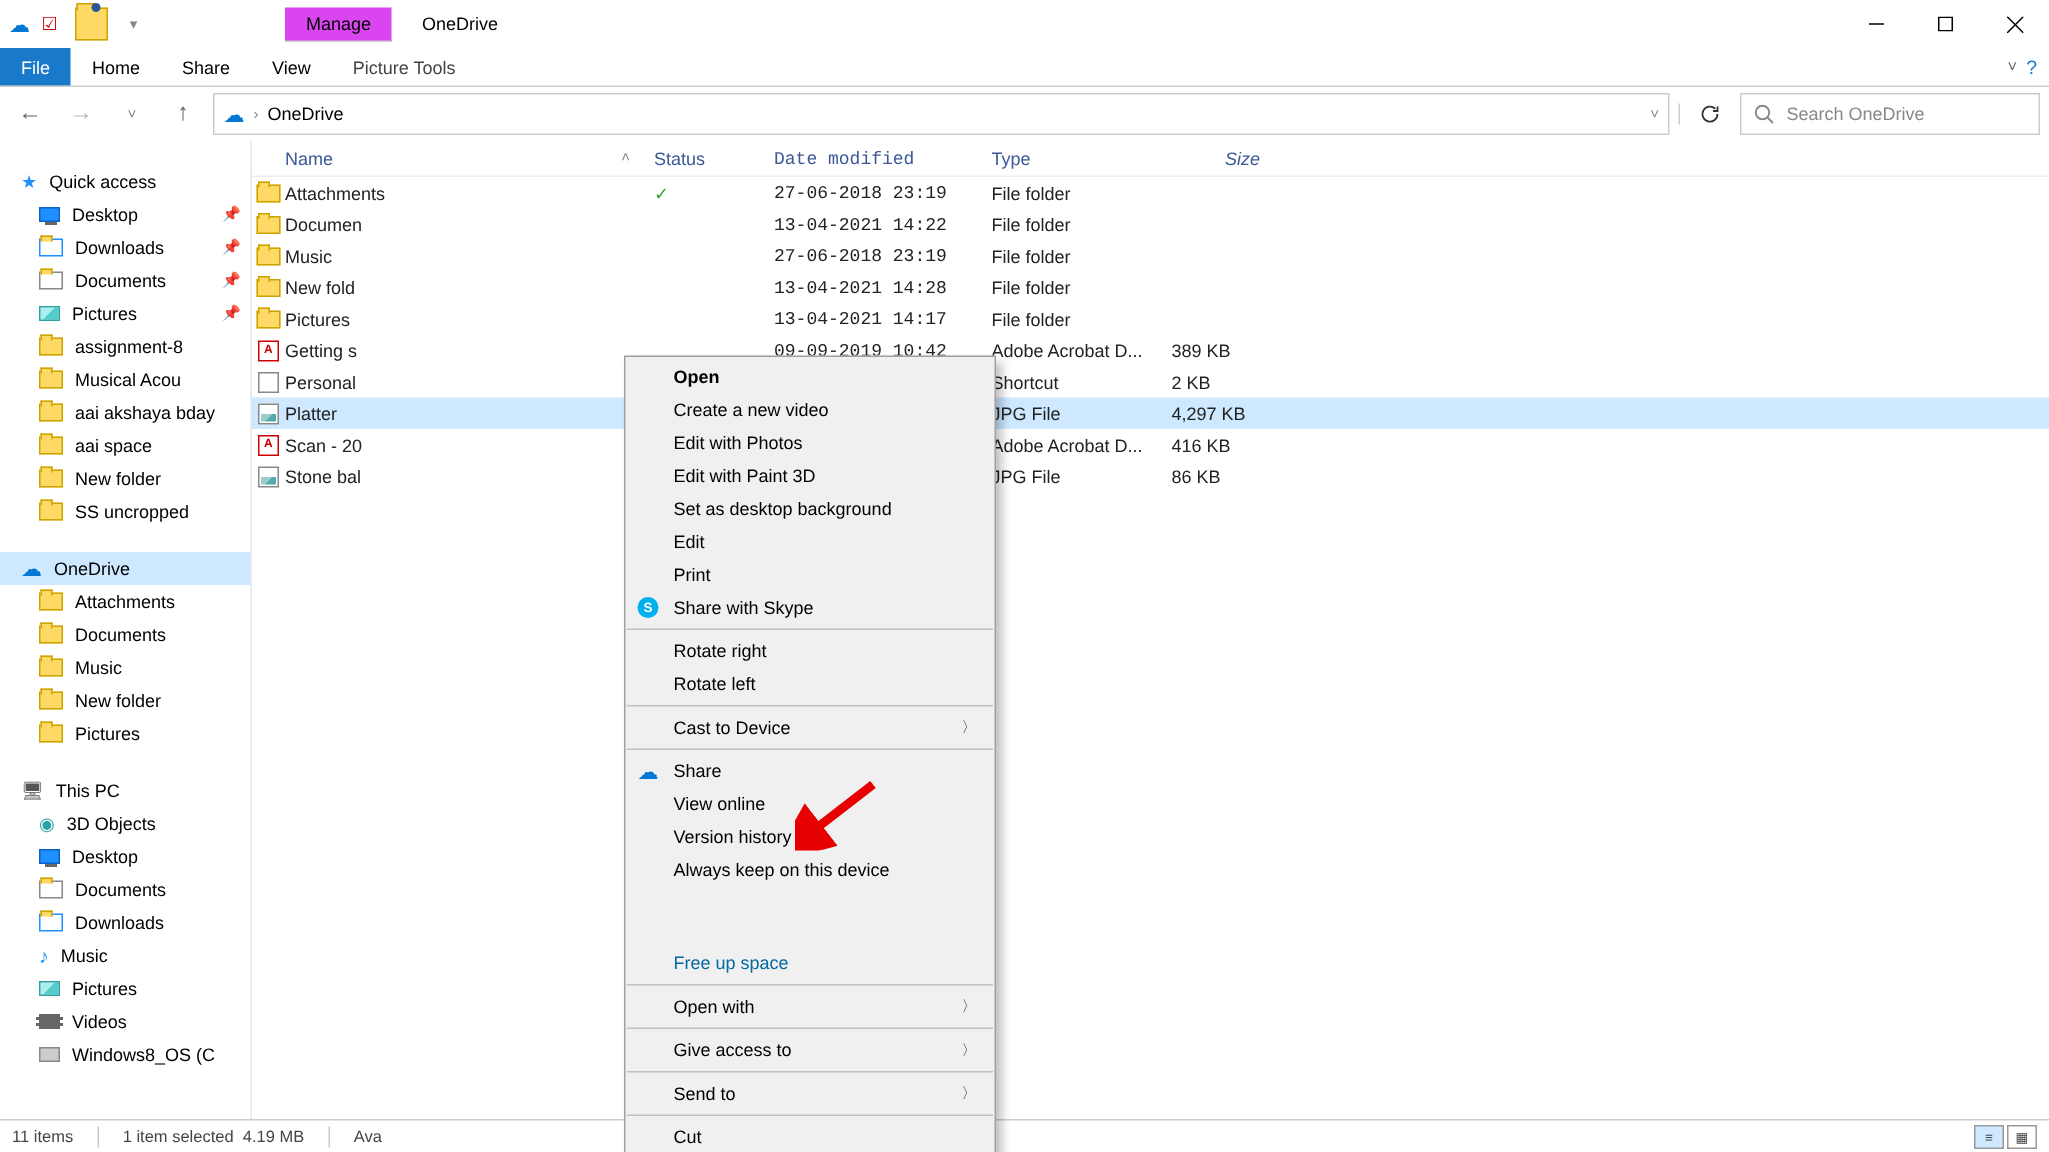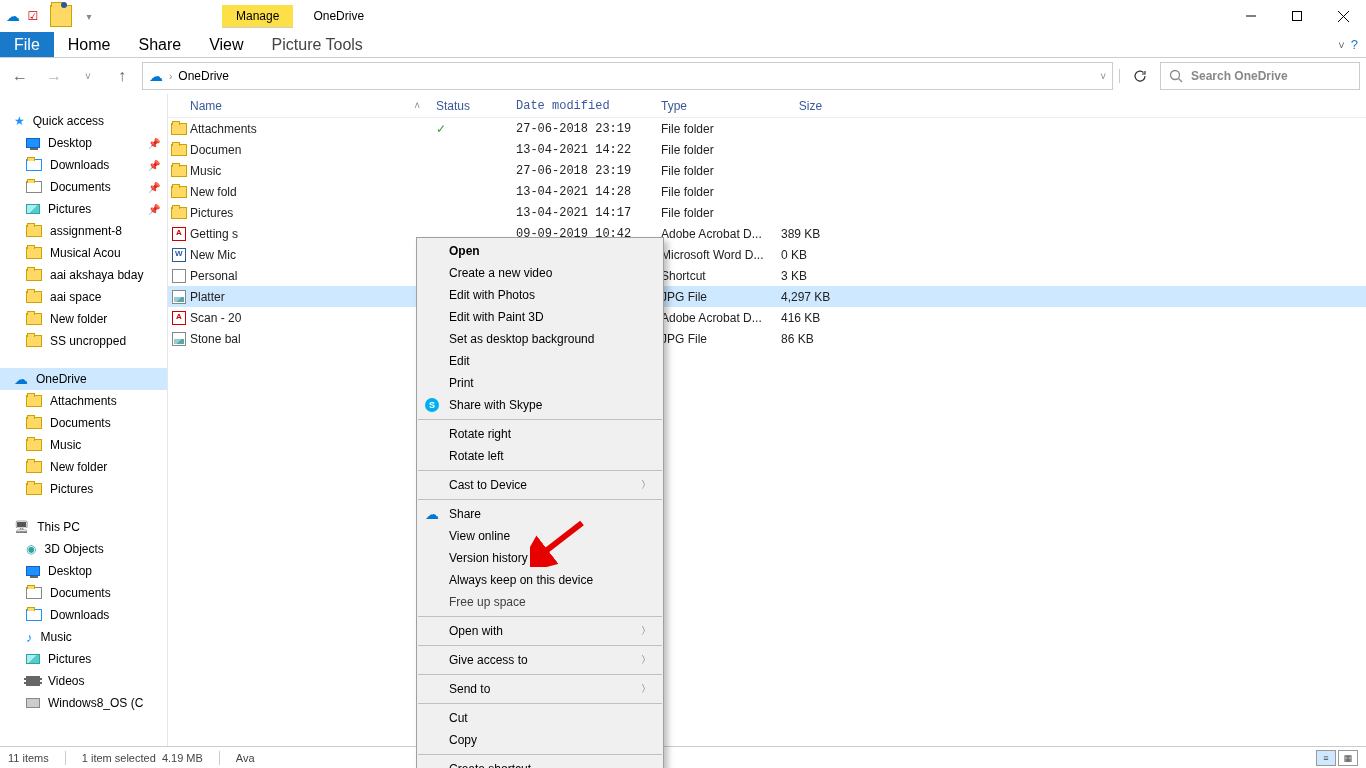--- a/index.html
+++ b/index.html
@@ -5,38 +5,38 @@
 * { margin: 0; padding: 0; box-sizing: border-box; font-family: "Segoe UI", Arial, sans-serif; }
 body { width: 1366px; height: 768px; overflow: hidden; background: #fff; font-size: 12px; position: relative; }
 
 
 .titlebar { height: 32px; display: flex; align-items: center; background: #fff; }
 .qat { display: flex; align-items: center; gap: 2px; padding: 0 4px; }
 .qat-icon { width: 18px; height: 18px; display: flex; align-items: center; justify-content: center; }
 .folder-icon-title { width: 22px; height: 22px; background: #ffd966; border: 1px solid #cca300; position: relative; margin: 0 6px; }
 .folder-icon-title::before { content: ""; position: absolute; top: -4px; left: 0; width: 10px; height: 4px; background: #ffd966; border: 1px solid #cca300; border-bottom: none; }
 .folder-icon-title::after { content: ""; position: absolute; top: -4px; right: 4px; width: 6px; height: 6px; background: #2b579a; border-radius: 50%; }
-.tab-manage { background: #fde047; padding: 4px 14px; font-size: 12px; margin-left: 120px; border-bottom: 1px solid #ccc; }
+.tab-manage { background: #d946ef; padding: 4px 14px; font-size: 12px; margin-left: 88px; border-bottom: 1px solid #ccc; }
 .window-title { margin-left: 20px; font-size: 12px; color: #000; }
 .window-controls { margin-left: auto; display: flex; }
 .win-btn { width: 46px; height: 30px; display: flex; align-items: center; justify-content: center; font-size: 14px; }
 
 
 .ribbon { height: 26px; display: flex; align-items: stretch; border-bottom: 1px solid #ccc; background: #fff; }
-.ribbon-tab { padding: 4px 14px; font-size: 16px; display: flex; align-items: center; }
+.ribbon-tab { padding: 4px 14px; font-size: 12px; display: flex; align-items: center; }
 .file-tab { background: #1979ca; color: #fff; }
 .pt-tab { color: #444; }
 .ribbon-right { margin-left: auto; display: flex; align-items: center; padding-right: 8px; gap: 6px; }
 
 
 .navbar { height: 36px; display: flex; align-items: center; padding: 4px 6px; gap: 6px; background: #fff; }
 .nav-arrow { width: 28px; height: 28px; display: flex; align-items: center; justify-content: center; color: #666; font-size: 16px; }
 .addressbar { flex: 1; border: 1px solid #ccc; height: 28px; display: flex; align-items: center; padding: 0 6px; gap: 6px; }
 .refresh-btn { width: 28px; height: 28px; display: flex; align-items: center; justify-content: center; color: #333; }
-.searchbox { width: 200px; border: 1px solid #ccc; height: 28px; display: flex; align-items: center; padding: 0 8px; color: #888; gap: 8px; font-weight: bold; }
+.searchbox { width: 200px; border: 1px solid #ccc; height: 28px; display: flex; align-items: center; padding: 0 8px; color: #888; gap: 8px; }
 
 .onedrive-cloud { color: #0078d4; font-size: 14px; }
 
 
 .main { display: flex; height: calc(768px - 32px - 26px - 36px - 22px); }
 .sidebar { width: 168px; border-right: 1px solid #e6e6e6; overflow: hidden; padding-top: 16px; }
 .side-item { display: flex; align-items: center; height: 22px; padding-left: 26px; gap: 8px; font-size: 12px; white-space: nowrap; position: relative; }
 .side-item.selected { background: #cde8ff; }
 .side-item .pin { position: absolute; right: 6px; color: #555; font-size: 10px; }
 .side-group { margin-bottom: 16px; }
@@ -77,21 +77,21 @@
 .icon-word::after { content:"W"; position:absolute; font-size:8px; color:#2b579a; left:2px; top:0; font-weight:bold;}
 .icon-shortcut { width:14px; height:14px; background:#fff; border:1px solid #888; display:inline-block; }
 .icon-jpg { width:14px; height:14px; background:#fff; border:1px solid #888; display:inline-block; position:relative; }
 .icon-jpg::after { content:""; position:absolute; bottom:1px; left:1px; right:1px; height:5px; background:linear-gradient(135deg,#9cc 50%,#5aa 50%); }
 .status-check { color: #39a339; font-size: 12px; }
 
 
 .contextmenu { position: absolute; left: 248px; top: 143px; width: 248px; background: #f0f0f0; border: 1px solid #a0a0a0; box-shadow: 4px 4px 6px rgba(0,0,0,0.25); z-index: 100; padding: 2px 0; }
 .ctx-item { height: 22px; display: flex; align-items: center; padding: 0 12px 0 32px; font-size: 12px; position: relative; }
 .ctx-item.bold { font-weight: bold; }
-.ctx-item.disabled { color: #404040; }
+.ctx-item.disabled { color: #0369a1; margin-top: 40px; }
 .ctx-item .submenu-arrow { margin-left: auto; color: #333; font-size: 10px; }
 .ctx-sep { height: 1px; background: #c0c0c0; margin: 3px 1px; }
 .ctx-icon { position:absolute; left:6px; width:18px; display:flex; justify-content:center; }
 .skype-icon { width:14px; height:14px; border-radius:50%; background:#00aff0; color:#fff; font-size:9px; display:flex; align-items:center; justify-content:center; font-weight:bold;}
 
 
 .arrow-annot { position:absolute; left:362px; top:423px; pointer-events:none; z-index:200; }
 
 
 .statusbar { height: 22px; border-top: 1px solid #ccc; background: #fff; display: flex; align-items: center; padding: 0 8px; font-size: 11px; color: #444; gap: 16px; }
@@ -300,21 +300,21 @@
   <div class="content">
     <div class="headers">
       <div class="col col-name header">
         <span style="width:8px"></span>
         <span>Name</span>
         <span class="sort-chev">˄</span>
       </div>
       <div class="col col-status">Status</div>
       <div class="col col-date">Date modified</div>
       <div class="col col-type">Type</div>
-      <div class="col col-size" style="text-align:center;">Size</div>
+      <div class="col col-size" style="text-align:right;font-style:italic;">Size</div>
     </div>
     <div class="rows" id="file-rows">
         <div class="row">
           <span class="icon-cell">
             <span class="icon-folder-sm"></span>
           </span>
           <span class="name-text">Attachments</span>
           <span class="col col-status"><span class="status-check">✓</span></span>
           <span class="col col-date">27-06-2018 23:19</span>
           <span class="col col-type">File folder</span>
@@ -365,37 +365,27 @@
             <span class="icon-pdf"></span>
           </span>
           <span class="name-text">Getting s</span>
           <span class="col col-status"></span>
           <span class="col col-date">09-09-2019 10:42</span>
           <span class="col col-type">Adobe Acrobat D...</span>
           <span class="col col-size">389 KB</span>
         </div>
         <div class="row">
           <span class="icon-cell">
-            <span class="icon-word"></span>
-          </span>
-          <span class="name-text">New Mic</span>
-          <span class="col col-status"></span>
-          <span class="col col-date">11-04-2021 21:44</span>
-          <span class="col col-type">Microsoft Word D...</span>
-          <span class="col col-size">0 KB</span>
-        </div>
-        <div class="row">
-          <span class="icon-cell">
             <span class="icon-shortcut"></span>
           </span>
           <span class="name-text">Personal</span>
           <span class="col col-status"></span>
           <span class="col col-date">13-04-2021 14:08</span>
           <span class="col col-type">Shortcut</span>
-          <span class="col col-size">3 KB</span>
+          <span class="col col-size">2 KB</span>
         </div>
         <div class="row selected">
           <span class="icon-cell">
             <span class="icon-jpg"></span>
           </span>
           <span class="name-text">Platter</span>
           <span class="col col-status"></span>
           <span class="col col-date">29-03-2021 08:33</span>
           <span class="col col-type">JPG File</span>
           <span class="col col-size">4,297 KB</span>

